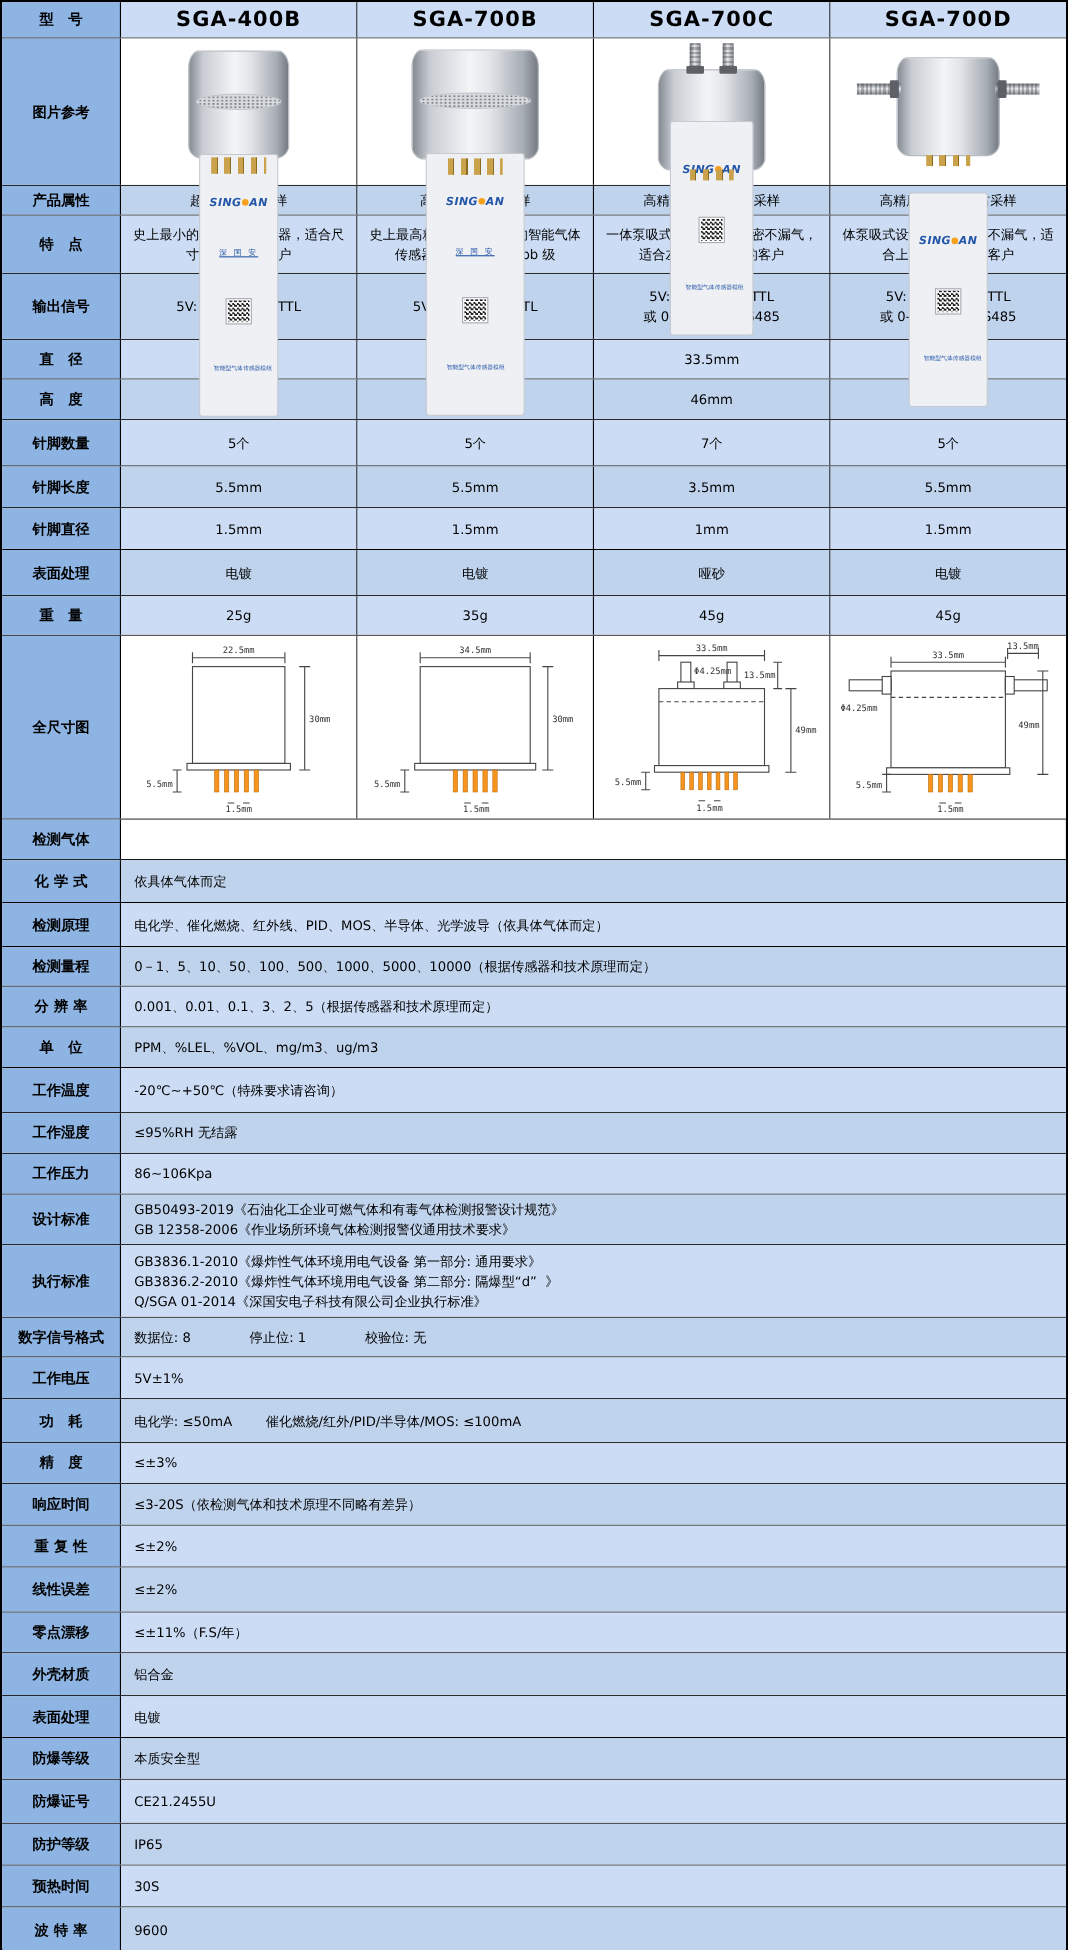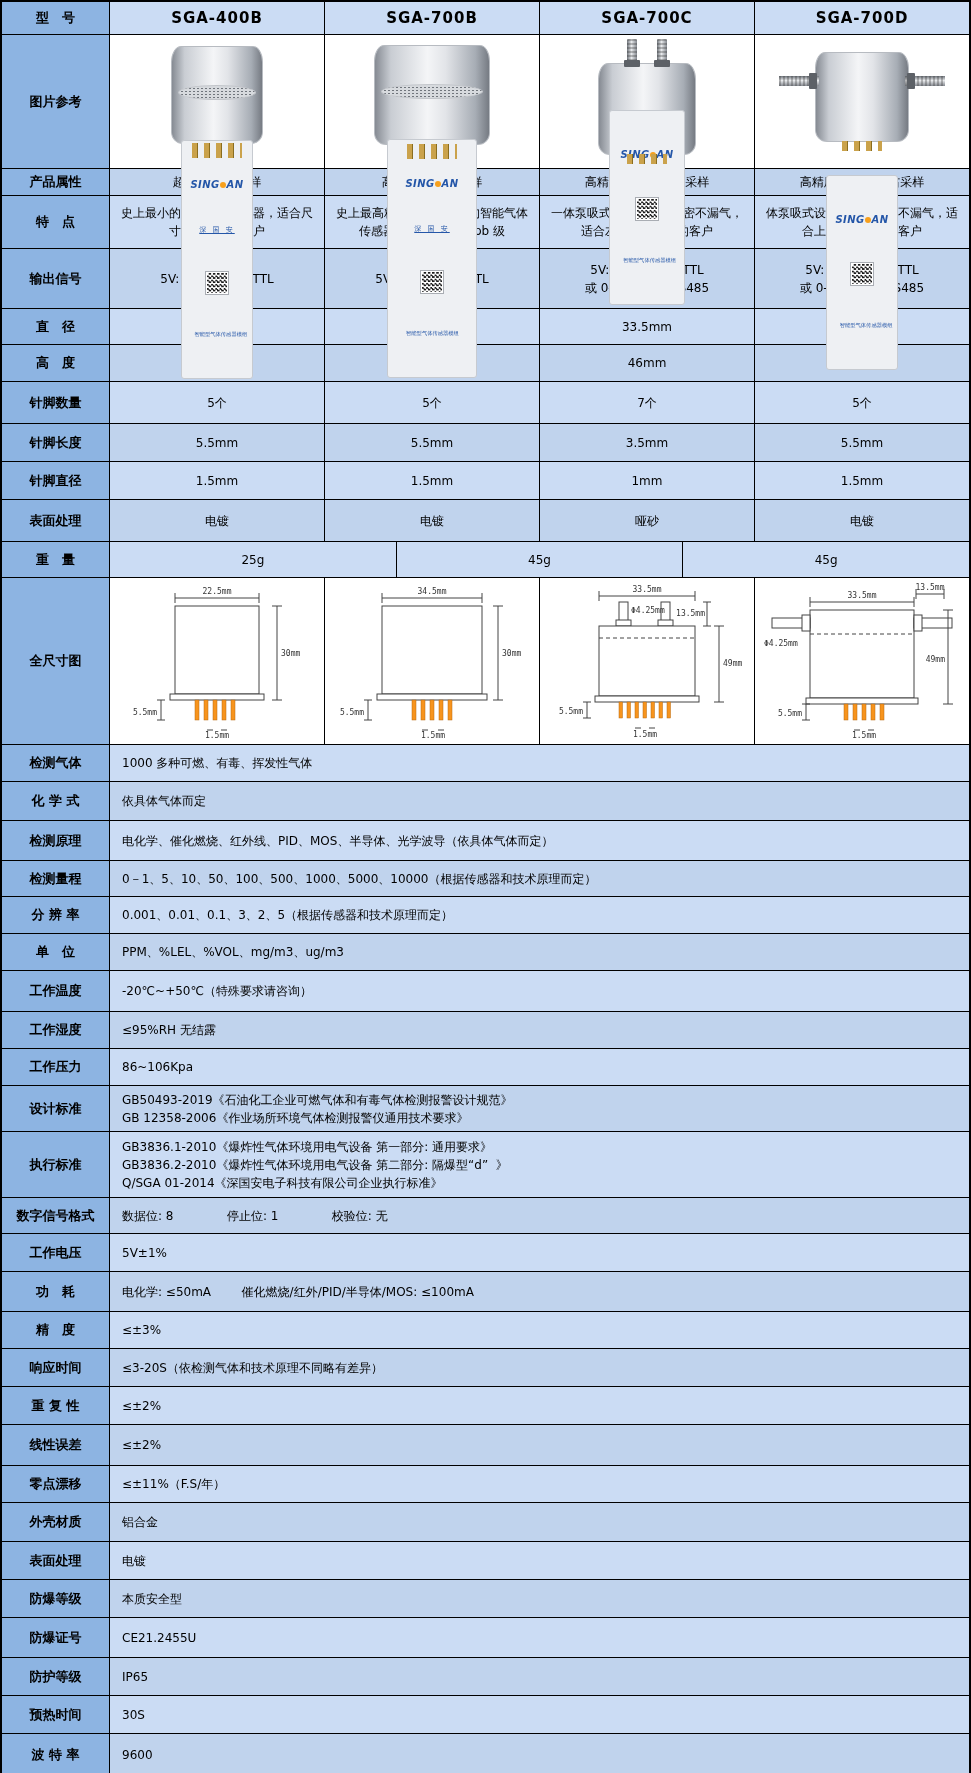--- a/index.html
+++ b/index.html
@@ -22,21 +22,21 @@
     flex:1 1 0; box-sizing:border-box; border-right:1px solid #000;
     display:flex; align-items:center; justify-content:center;
     font-size:12px; line-height:1.5; text-align:center;
     white-space:pre-wrap; padding:2px 6px;
   }
   .row .cell:last-child { border-right:none; }
   .cell.full { justify-content:flex-start; text-align:left; padding-left:12px; }
   .row.light .cell { background:#CBDCF4; }
   .row.dark  .cell { background:#C0D3ED; }
   .row.white .cell { background:#fff; padding:0; }
-  .hdr .cell { font-weight:bold; font-size:15px; letter-spacing:1px; }
+  .hdr .cell { font-weight:bold; font-size:19px; letter-spacing:1px; }
 
   
   .sensor { position:relative; display:flex; flex-direction:column; align-items:center; }
   .body {
     box-sizing:border-box; border:1px solid #b7bbc1;
     border-radius:10px 10px 12px 12px / 16px 16px 12px 12px;
     background:linear-gradient(90deg,#868b93 0%,#c9cdd3 14%,#f4f5f7 46%,#e2e4e8 62%,#a7adb5 88%,#767b83 100%);
     padding:0 4px;
   }
   .s400 .body { width:92px; height:98px; }
@@ -229,20 +229,21 @@
   <div class="row dark" style="height:42px">
     <div class="label-cell">表面处理</div>
     <div class="cell">电镀</div>
     <div class="cell">电镀</div>
     <div class="cell">哑砂</div>
     <div class="cell">电镀</div>
   </div>
   <div class="row light" style="height:36px">
     <div class="label-cell">重　量</div>
     <div class="cell">25g</div>
+    <div class="cell">35g</div>
     <div class="cell">45g</div>
     <div class="cell">45g</div>
   </div>
 
   <div class="row white" style="height:167px">
     <div class="label-cell">全尺寸图</div>
 
     <div class="cell">
       <svg class="dia" width="200" height="158" viewBox="0 0 200 158">
         <line class="dim" x1="58" y1="16" x2="142" y2="16"></line>
@@ -377,21 +378,20 @@
         <text x="40" y="134" text-anchor="end">5.5mm</text>
         <line class="dim" x1="92" y1="148" x2="98" y2="148"></line>
           <line class="dim" x1="106" y1="148" x2="112" y2="148"></line>
         <text x="102" y="156" text-anchor="middle">1.5mm</text>
       </svg>
     </div>
   </div>
 
   <div class="row light" style="height:37px">
     <div class="label-cell">检测气体</div>
-    <div class="cell full">1000 多种可燃、有毒、挥发性气体</div>
   </div>
   <div class="row dark" style="height:39px">
     <div class="label-cell">化 学 式</div>
     <div class="cell full">依具体气体而定</div>
   </div>
   <div class="row light" style="height:40px">
     <div class="label-cell">检测原理</div>
     <div class="cell full">电化学、催化燃烧、红外线、PID、MOS、半导体、光学波导（依具体气体而定）</div>
   </div>
   <div class="row dark" style="height:36px">

